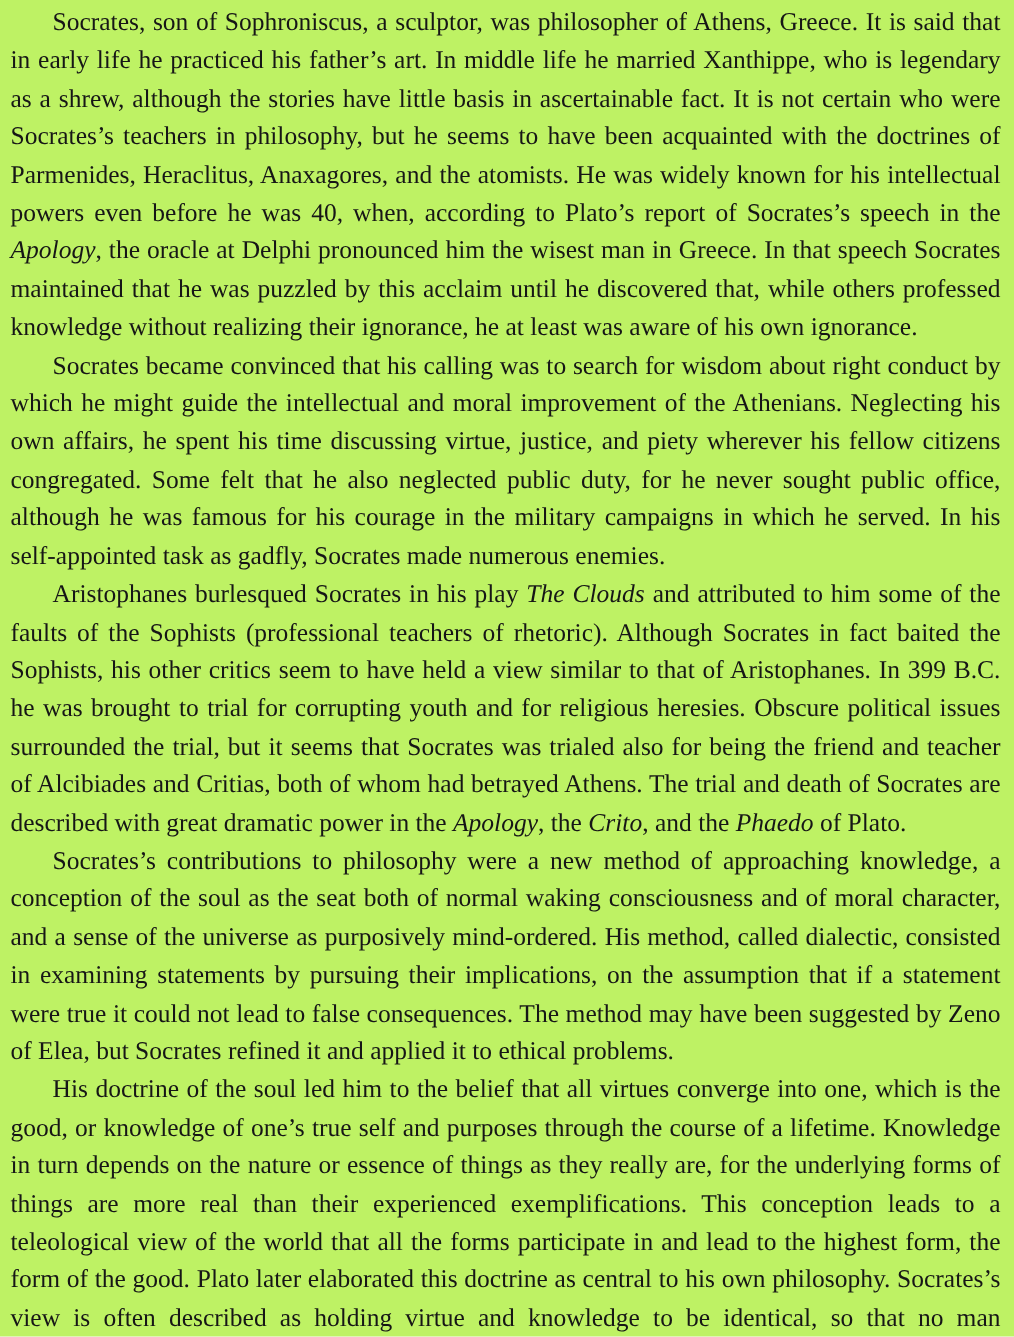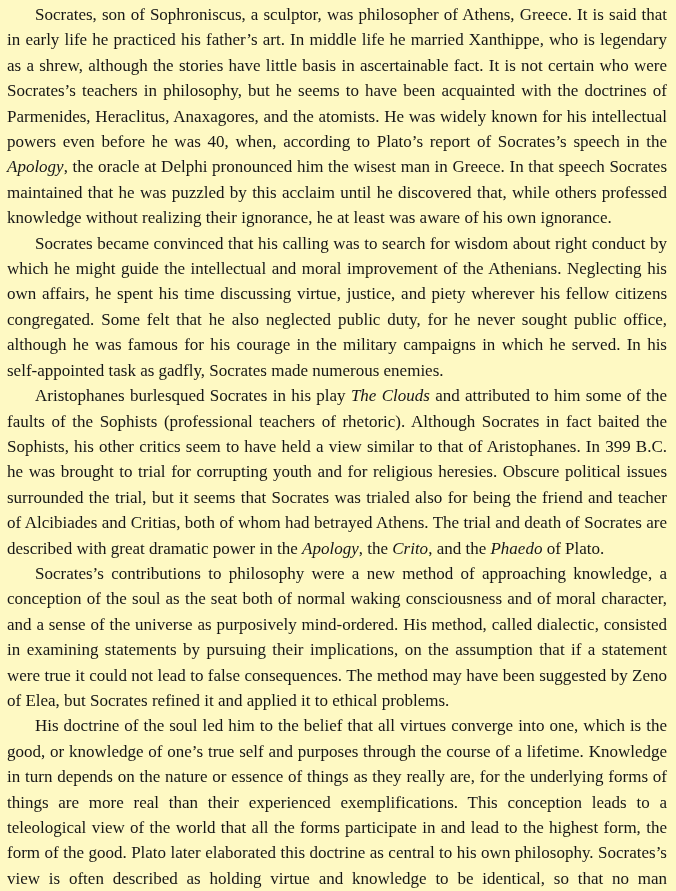--- a/index.html
+++ b/index.html
@@ -5,21 +5,21 @@
     html, body {
       margin: 0;
       padding: 0;
       background: #f6f6f4;
     }
     .page {
       position: relative;
       width: 676px;
       height: 891px;
       margin: 0;
-      background: #fef9c3;
+      background: #bef264;
       color: #161616;
       font-family: "Liberation Serif", "DejaVu Serif", serif;
       font-size: 17px;
       line-height: 25.4px;
       box-sizing: border-box;
       padding: 2px 9px 0 7px;
       overflow: hidden;
       -webkit-font-smoothing: antialiased;
     }
     .page p {

